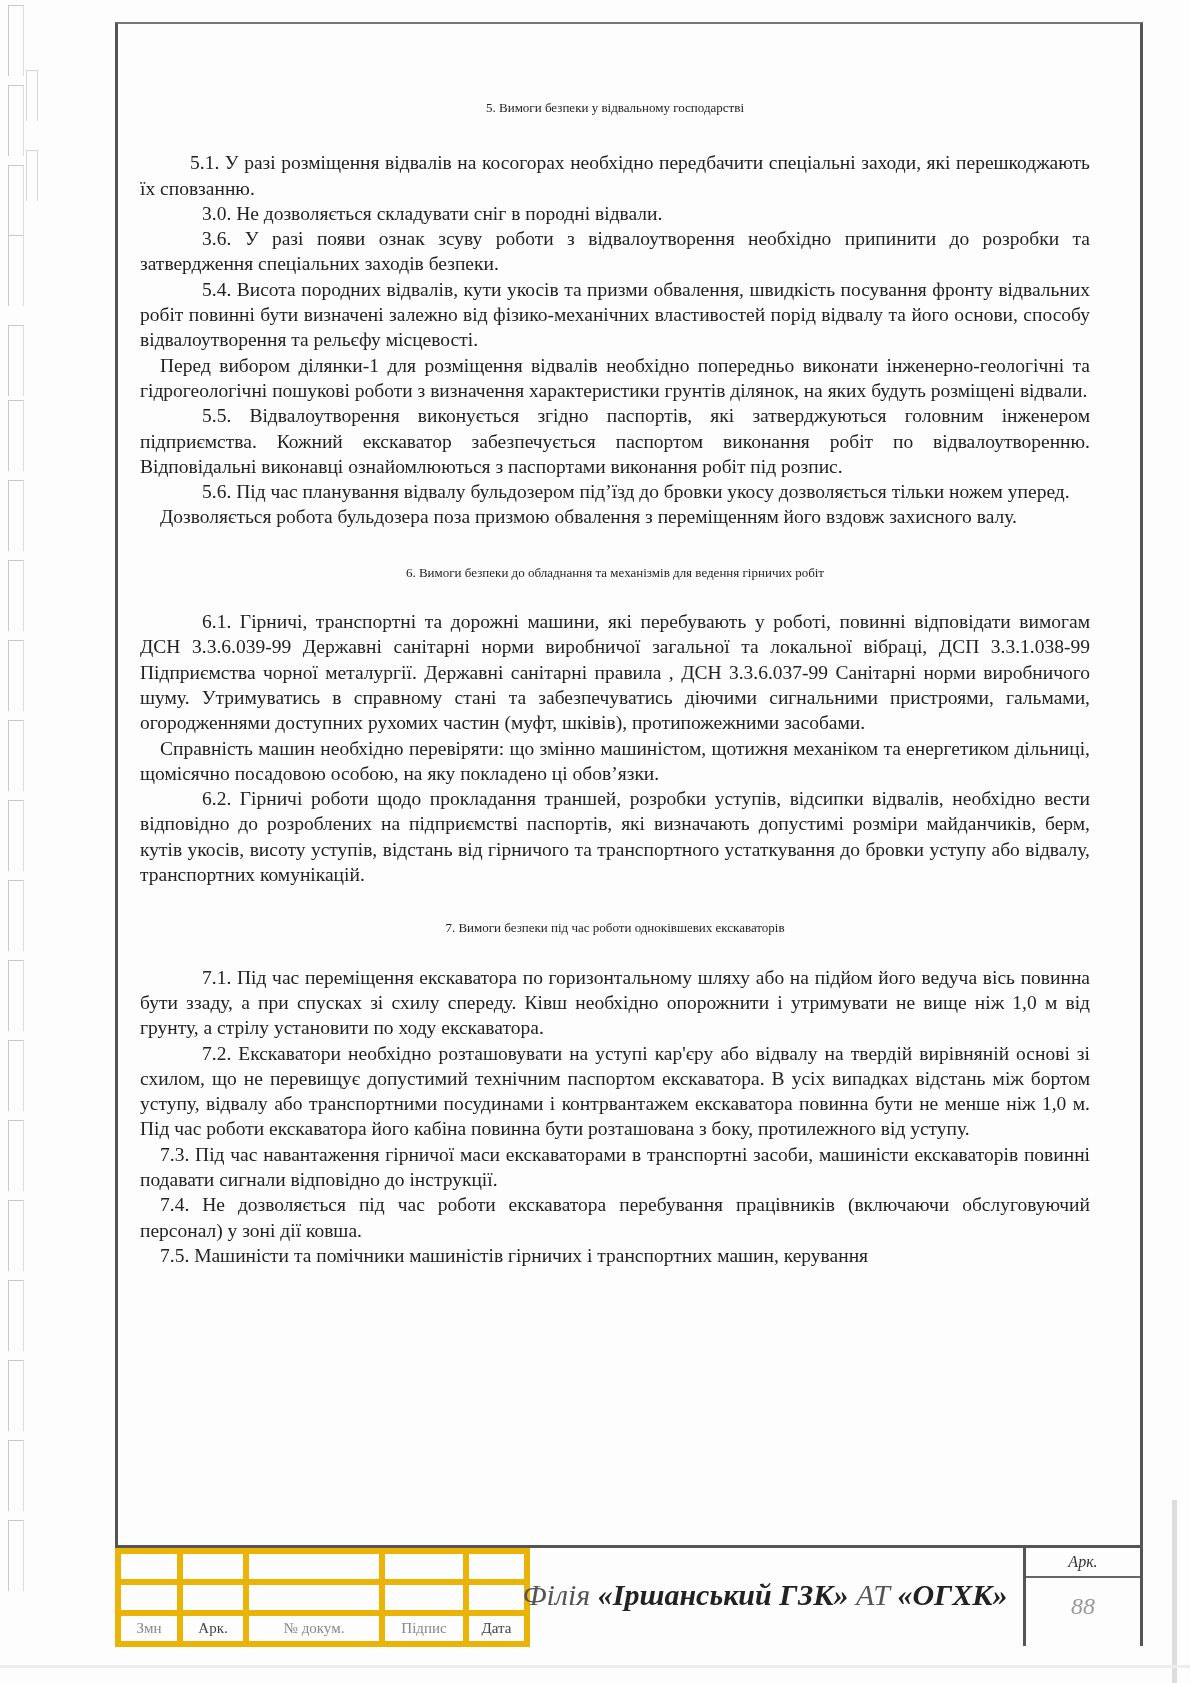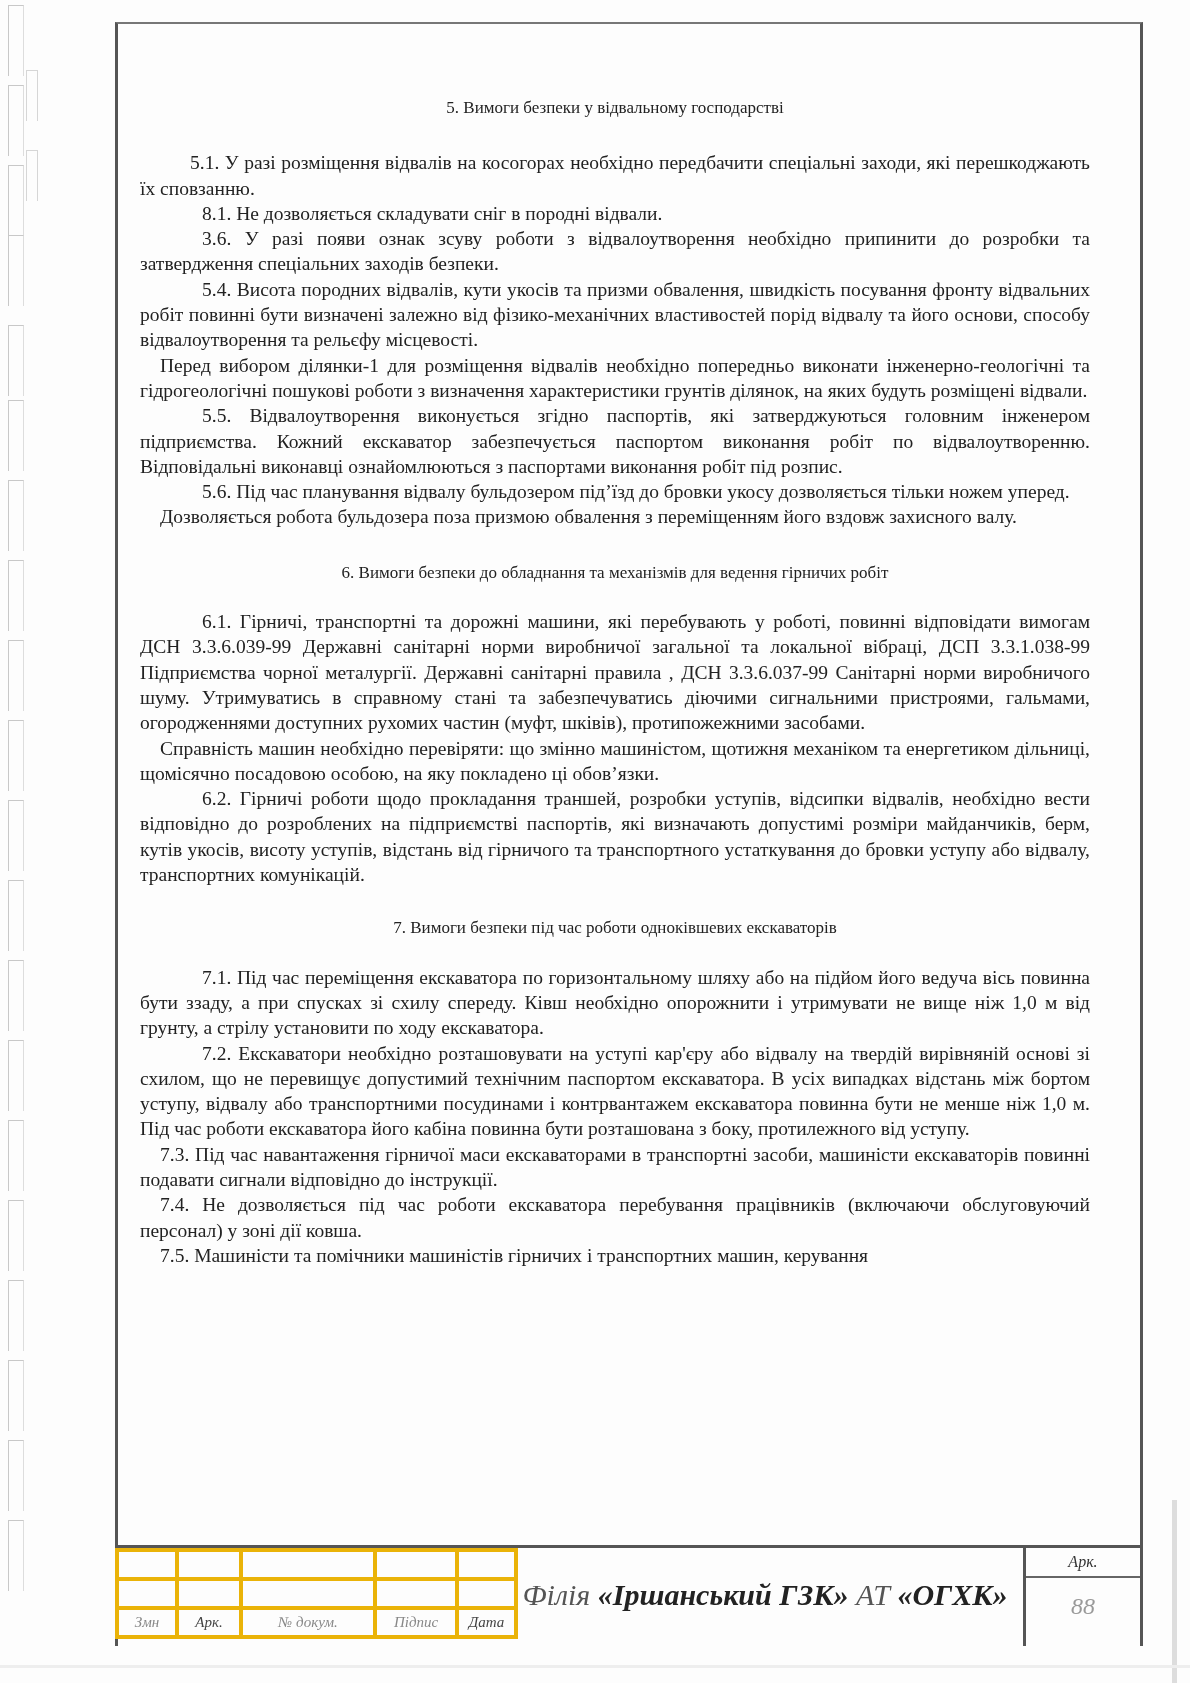--- a/index.html
+++ b/index.html
@@ -23,38 +23,38 @@
   .frame {
     position:absolute; left:115px; top:22px; width:1022px; height:1622px;
     border-left:3px solid #555; border-right:3px solid #555;
     border-top:2px solid #777;
   }
   .content {
     position:absolute; left:140px; top:95px; width:950px;
     font-size:19.5px; line-height:25.3px; color:#222;
   }
   .h {
-    text-align:center; margin:0; font-weight:normal; font-size:17px;
+    text-align:center; margin:0; font-weight:normal; font-size:13px;
   }
   .h1 { margin-bottom:30px; }
   .h2 { margin-top:30px; margin-bottom:24px; }
   .h3 { margin-top:28px; margin-bottom:24px; }
   p { margin:0; text-align:justify; }
   p.ind1 { text-indent:50px; }
   p.ind2 { text-indent:62px; }
   p.ind3 { text-indent:20px; }
   .stamp {
     position:absolute; left:115px; top:1545px; width:1025px; height:100px;
     border-top:3px solid #555;
   }
   .stamp table {
     position:absolute; left:0; top:0; border-collapse:collapse;
   }
   .stamp td {
-    border:4px solid #eab308; height:25px; padding:0; font-style:italic;
+    border:6px solid #eab308; height:25px; padding:0; 
     font-size:15px; text-align:center; color:#444;
   }
   .stamp .company {
     position:absolute; left:400px; top:30px; width:500px; text-align:center;
     font-style:italic; font-size:30px; color:#555;
   }
   .stamp .company b { color:#222; font-weight:bold; }
   .sheetbox {
     position:absolute; right:0; top:0; width:114px; height:98px;
     border-left:3px solid #555;
@@ -99,21 +99,21 @@
   <div class="mark" style="top:1360px;"></div>
   <div class="mark" style="top:1440px;"></div>
   <div class="mark" style="top:1520px;"></div>
 </div>
 
 <div class="frame"></div>
 
 <div class="content">
   <h2 class="h h1">5. Вимоги безпеки у відвальному господарстві</h2>
   <p class="ind1">5.1. У разі розміщення відвалів на косогорах необхідно передбачити спеціальні заходи, які перешкоджають їх сповзанню.</p>
-  <p class="ind2">8.1.  Не дозволяється складувати сніг в породні відвали.</p>
+  <p class="ind2">3.0.  Не дозволяється складувати сніг в породні відвали.</p>
   <p class="ind2">3.6.  У разі появи ознак зсуву роботи з відвалоутворення необхідно припинити до розробки та затвердження спеціальних заходів безпеки.</p>
   <p class="ind2">5.4.  Висота породних відвалів, кути укосів та призми обвалення, швидкість посування фронту відвальних робіт повинні бути визначені залежно від фізико-механічних властивостей порід відвалу та його основи, способу відвалоутворення та рельєфу місцевості.</p>
   <p class="ind3">Перед вибором ділянки-1 для розміщення відвалів необхідно попередньо виконати інженерно-геологічні та гідрогеологічні пошукові роботи з визначення характеристики грунтів ділянок, на яких будуть розміщені відвали.</p>
   <p class="ind2">5.5.  Відвалоутворення виконується згідно паспортів, які затверджуються головним інженером підприємства. Кожний екскаватор забезпечується паспортом виконання робіт по відвалоутворенню. Відповідальні виконавці ознайомлюються з паспортами виконання робіт під розпис.</p>
   <p class="ind2">5.6.  Під час планування відвалу бульдозером під’їзд до бровки укосу дозволяється тільки ножем уперед.</p>
   <p class="ind3">Дозволяється робота бульдозера поза призмою обвалення з переміщенням його вздовж захисного валу.</p>
 
   <h2 class="h h2">6.  Вимоги безпеки до обладнання та механізмів для ведення гірничих робіт</h2>
   <p class="ind2">6.1. Гірничі, транспортні та дорожні машини, які перебувають у роботі, повинні відповідати вимогам ДСН 3.3.6.039-99 Державні санітарні норми виробничої загальної та локальної вібраці,  ДСП 3.3.1.038-99 Підприємства чорної металургії. Державні санітарні правила , ДСН 3.3.6.037-99 Санітарні норми виробничого шуму. Утримуватись в справному стані та забезпечуватись діючими сигнальними пристроями, гальмами, огородженнями доступних рухомих частин (муфт, шківів), протипожежними засобами.</p>
   <p class="ind3">Справність машин необхідно перевіряти: що змінно машиністом, щотижня механіком та енергетиком дільниці, щомісячно посадовою особою, на яку покладено ці обов’язки.</p>

